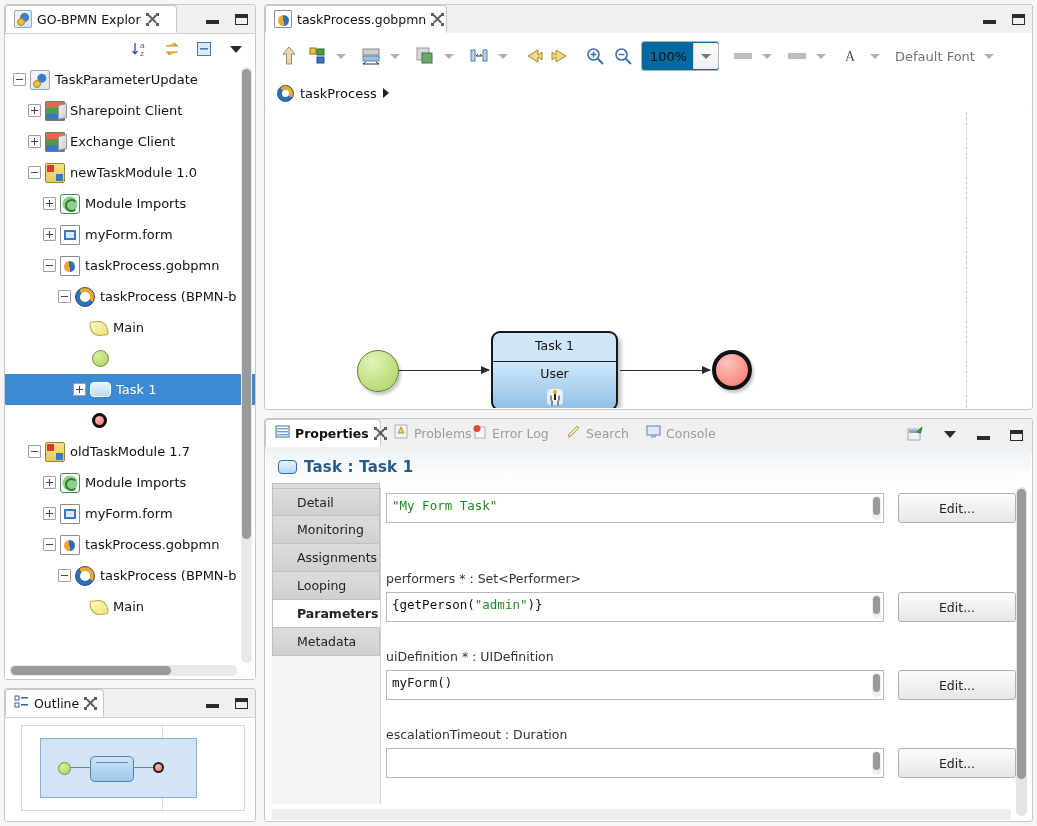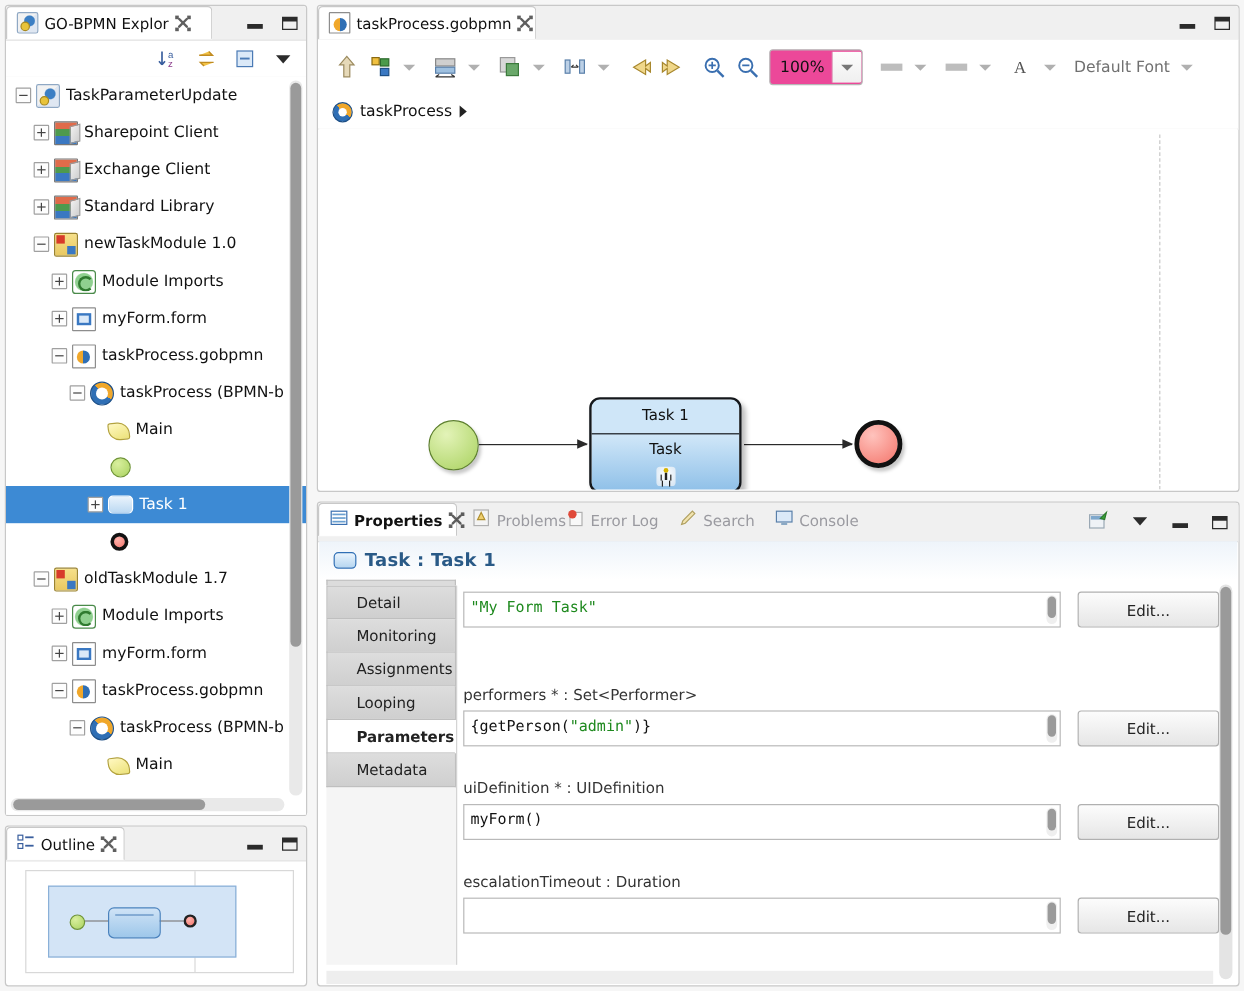--- a/index.html
+++ b/index.html
@@ -112,21 +112,21 @@
 
   
   #editor{left:264px;top:4px;width:769px;height:406px;}
   .ed-toolbar{position:absolute;left:0;right:0;top:28px;height:46px;background:#fff;
     display:flex;align-items:center;gap:0;padding-left:10px;overflow:hidden;}
   .tbtn{width:28px;height:30px;display:flex;align-items:center;justify-content:center;position:relative;flex:none;}
   .tarrow{width:20px;height:30px;display:flex;align-items:center;justify-content:center;flex:none;}
   .tarrow:after{content:"";border-left:5px solid transparent;border-right:5px solid transparent;
     border-top:5px solid #b0b0b0;}
   .tsep{width:6px;flex:none;}
-  .zoombox{width:76px;height:28px;border:1px solid #b7b7b7;border-radius:3px;background:#ec4899;
+  .zoombox{width:76px;height:28px;border:1px solid #b7b7b7;border-radius:3px;background:#0369a1;
     display:flex;align-items:center;flex:none;margin:0 4px;}
   .zoombox .zv{flex:1;padding-left:8px;font-size:13px;color:#111;}
   .zoombox .zc{width:24px;height:26px;border-left:1px solid #d8d8d8;display:flex;align-items:center;justify-content:center;
     background:linear-gradient(#fdfdfd,#efefef);border-radius:0 2px 2px 0;}
   .zoombox .zc:after{content:"";border-left:5px solid transparent;border-right:5px solid transparent;
     border-top:5px solid #777;}
   .fontlbl{font-size:13px;color:#707070;white-space:nowrap;padding:0 4px;flex:none;}
 
   .breadcrumb{position:absolute;left:0;right:0;top:74px;height:28px;background:#fff;
     display:flex;align-items:center;gap:6px;padding-left:12px;border-bottom:1px solid #efefef;}
@@ -268,26 +268,20 @@
             <span class="lbl">Sharepoint Client</span>
           </div>
           <div class="row">
             <span style="flex: 0 0 auto; width: 23px;"></span>
             <span class="exp plus"></span>
             <span class="ico i-lib"></span>
             <span class="lbl">Exchange Client</span>
           </div>
           <div class="row">
             <span style="flex: 0 0 auto; width: 23px;"></span>
-            <span class="exp plus"></span>
-            <span class="ico i-lib"></span>
-            <span class="lbl">Standard Library</span>
-          </div>
-          <div class="row">
-            <span style="flex: 0 0 auto; width: 23px;"></span>
             <span class="exp "></span>
             <span class="ico i-mod"></span>
             <span class="lbl">newTaskModule 1.0</span>
           </div>
           <div class="row">
             <span style="flex: 0 0 auto; width: 38px;"></span>
             <span class="exp plus"></span>
             <span class="ico i-imp"></span>
             <span class="lbl">Module Imports</span>
           </div>
@@ -535,21 +529,21 @@
     </div>
 
     <div class="canvas">
       <div class="pagebreak"></div>
       <div class="arrow" style="left:133px;top:263px;width:90px"></div>
       <div class="arrow" style="left:354px;top:263px;width:90px"></div>
       <div class="bpmn-start"></div>
       <div class="bpmn-task">
         <div class="tname">Task 1</div>
         <div class="tdiv"></div>
-        <div class="ttype">Task</div>
+        <div class="ttype">User</div>
         <div class="tglyph"></div>
       </div>
       <div class="bpmn-end"></div>
     </div>
   </div>
 
   <div class="view" id="props">
     <div class="pr-tabs">
       <div class="pr-tab active" style="left:0;width:116px">
         <span>

